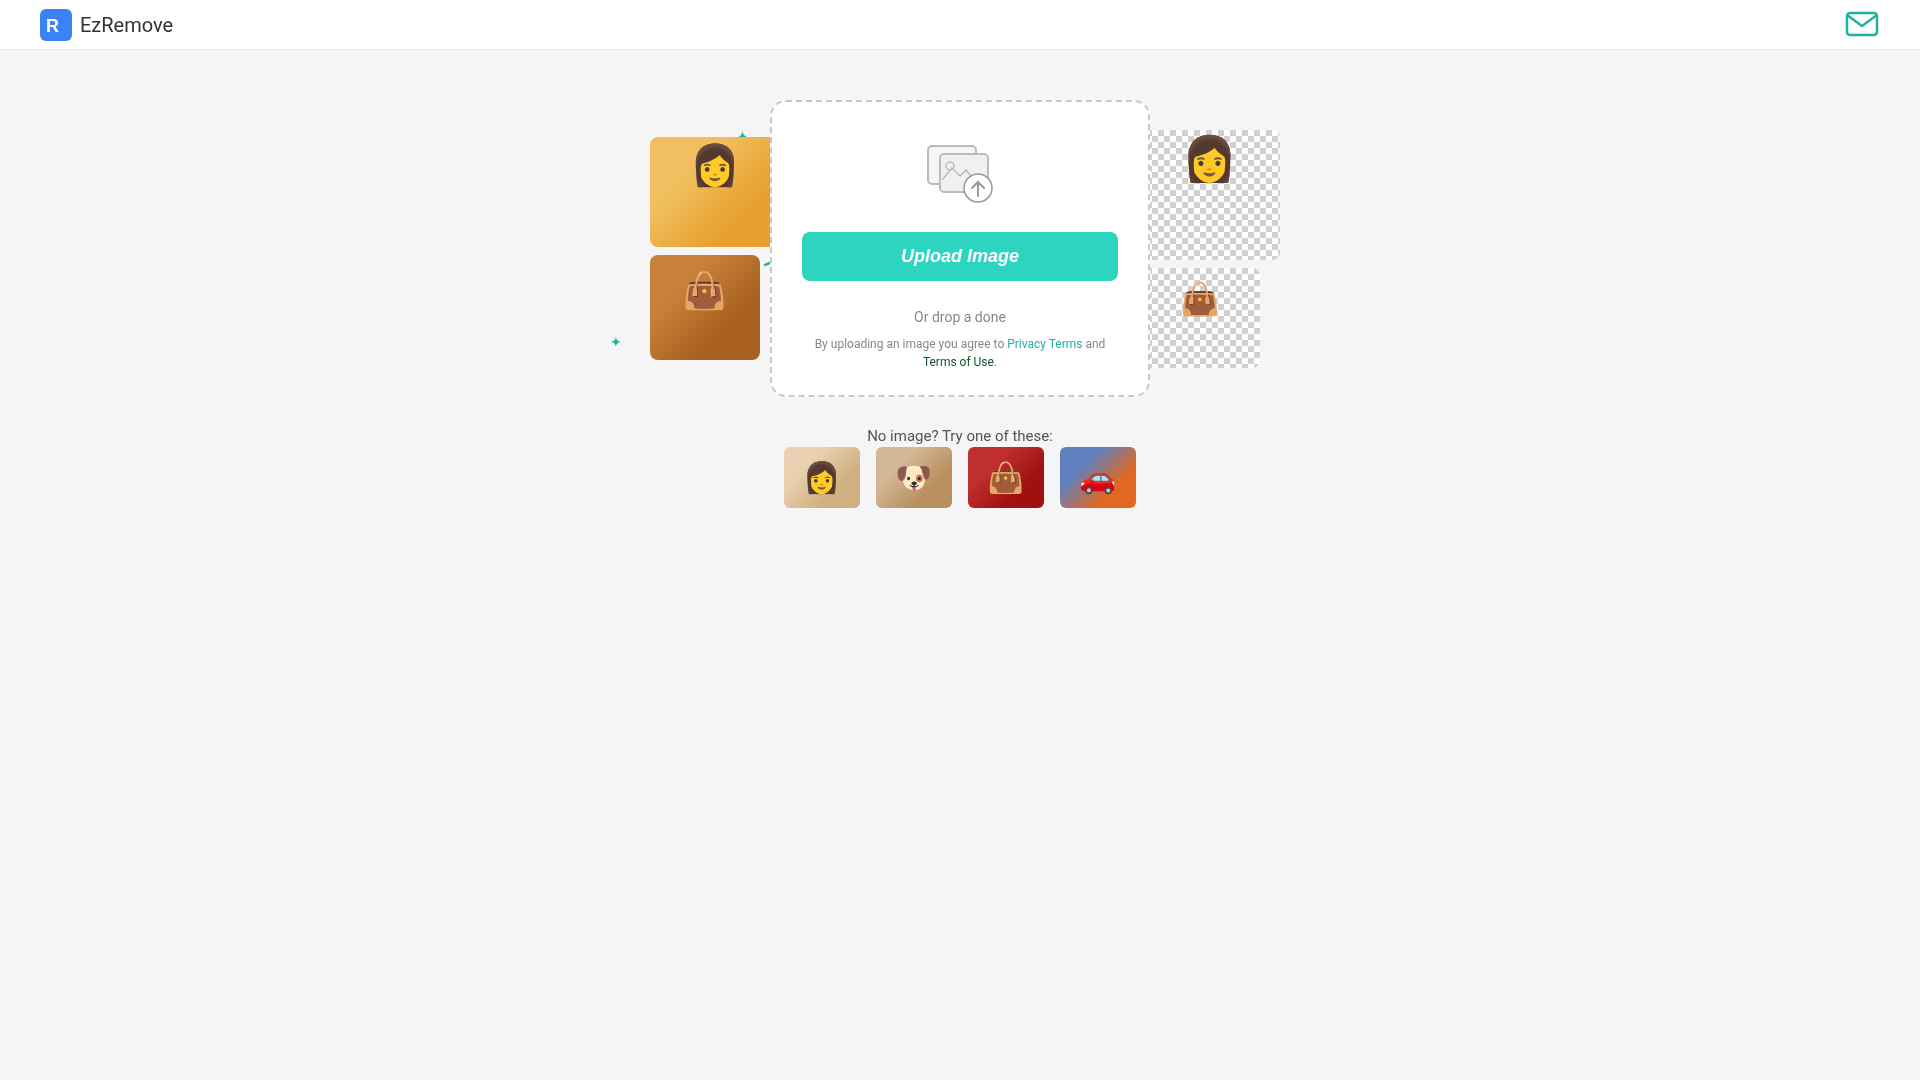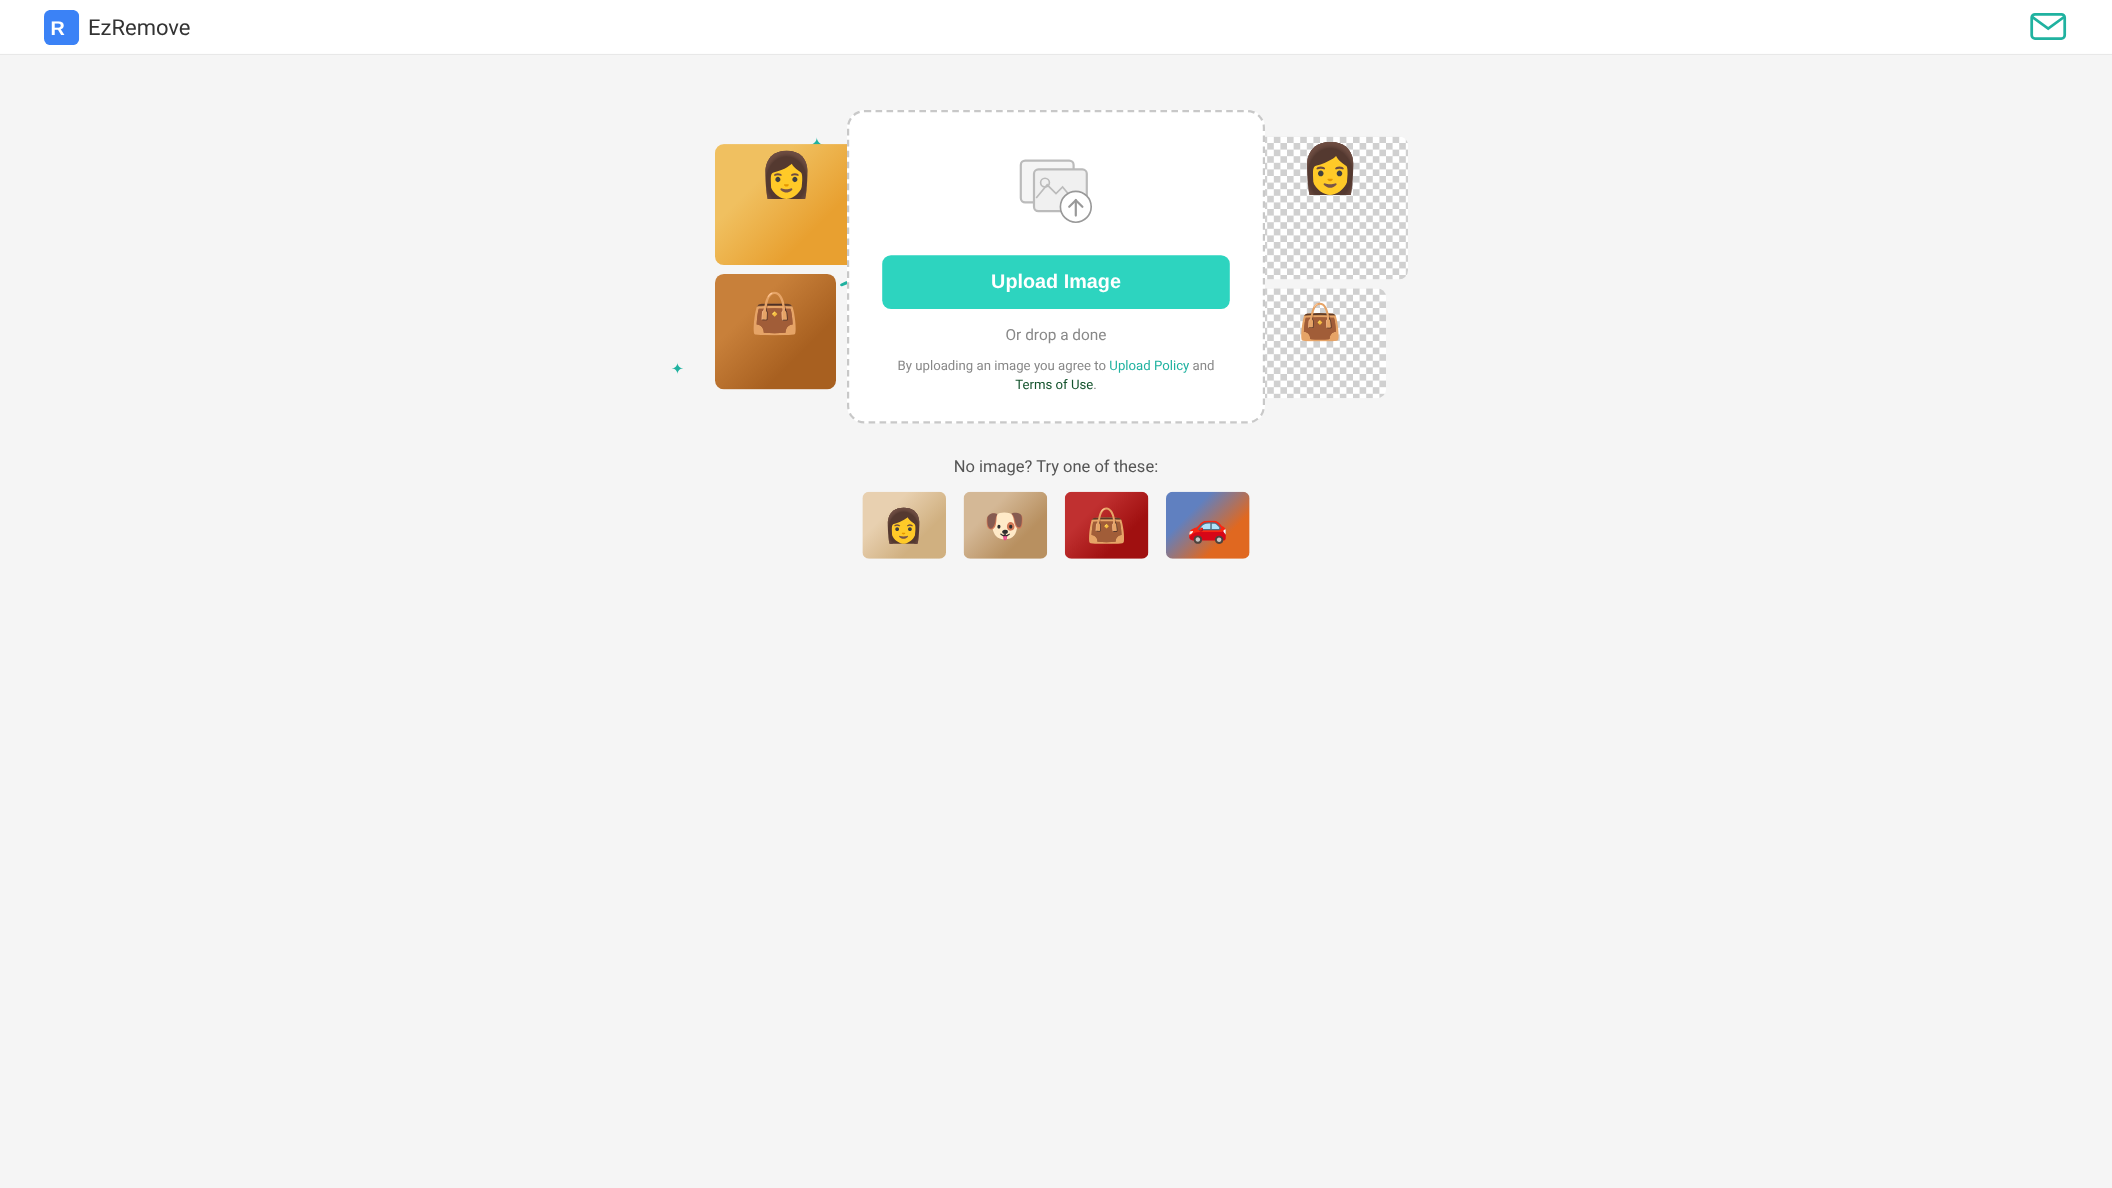--- a/index.html
+++ b/index.html
@@ -152,22 +152,23 @@
 
     .upload-button {
       background: #2dd4bf;
       color: #fff;
       border: none;
       border-radius: 8px;
       padding: 14px 60px;
       font-size: 18px;
       font-weight: 600;
       cursor: pointer;
-      margin-bottom: 16px;
-      width: 100%;
+      margin-bottom: 28px;
+      width: 100%;
+      font-style: italic;
     }
 
     .or-drop {
       font-size: 14px;
       color: #888;
       margin-bottom: 10px;
     }
 
     .policy-text {
       font-size: 12px;
@@ -179,21 +180,20 @@
       color: #20b2a0;
       text-decoration: none;
     }
 
     
     .sample-section {
       margin-top: 30px;
       display: flex;
       flex-direction: column;
       align-items: center;
-      gap: 12px;
     }
     .no-image-text {
       font-size: 15px;
       color: #555;
     }
     .sample-images {
       display: flex;
       gap: 12px;
     }
     .sample-thumb {
@@ -373,21 +373,21 @@
 
           <circle cx="58" cy="56" r="14" fill="#bbb" opacity="0.25"></circle>
           <circle cx="58" cy="56" r="14" stroke="#999" stroke-width="1.5" fill="white"></circle>
           <polyline points="58,64 58,50" stroke="#999" stroke-width="2" stroke-linecap="round"></polyline>
           <polyline points="52,56 58,50 64,56" stroke="#999" stroke-width="2" stroke-linecap="round" fill="none"></polyline>
         </svg>
       </div>
 
       <button class="upload-button">Upload Image</button>
       <p class="or-drop">Or drop a done</p>
-      <p class="policy-text">By uploading an image you agree to <a href="#" style="color:#20b2a0;text-decoration:none;">Upload Policy</a> and <a href="#" style="color:#14532d;text-decoration:none;">Terms of Use</a>.</p>
+      <p class="policy-text">By uploading an image you agree to <a href="#" style="color:#20b2a0;text-decoration:none;">Privacy Terms</a> and <a href="#" style="color:#14532d;text-decoration:none;">Terms of Use</a>.</p>
     </div>
 
     <div class="right-demo">
 
       <svg width="70" height="50" style="position:absolute; left:-55px; top:30px;" viewBox="0 0 70 50">
         <path d="M10,25 Q40,10 60,20" stroke="#20b2a0" stroke-width="2.5" fill="none" stroke-linecap="round"></path>
         <polygon points="58,18 66,24 56,27" fill="#20b2a0"></polygon>
       </svg>
 
       <div class="demo-img-top-right">

